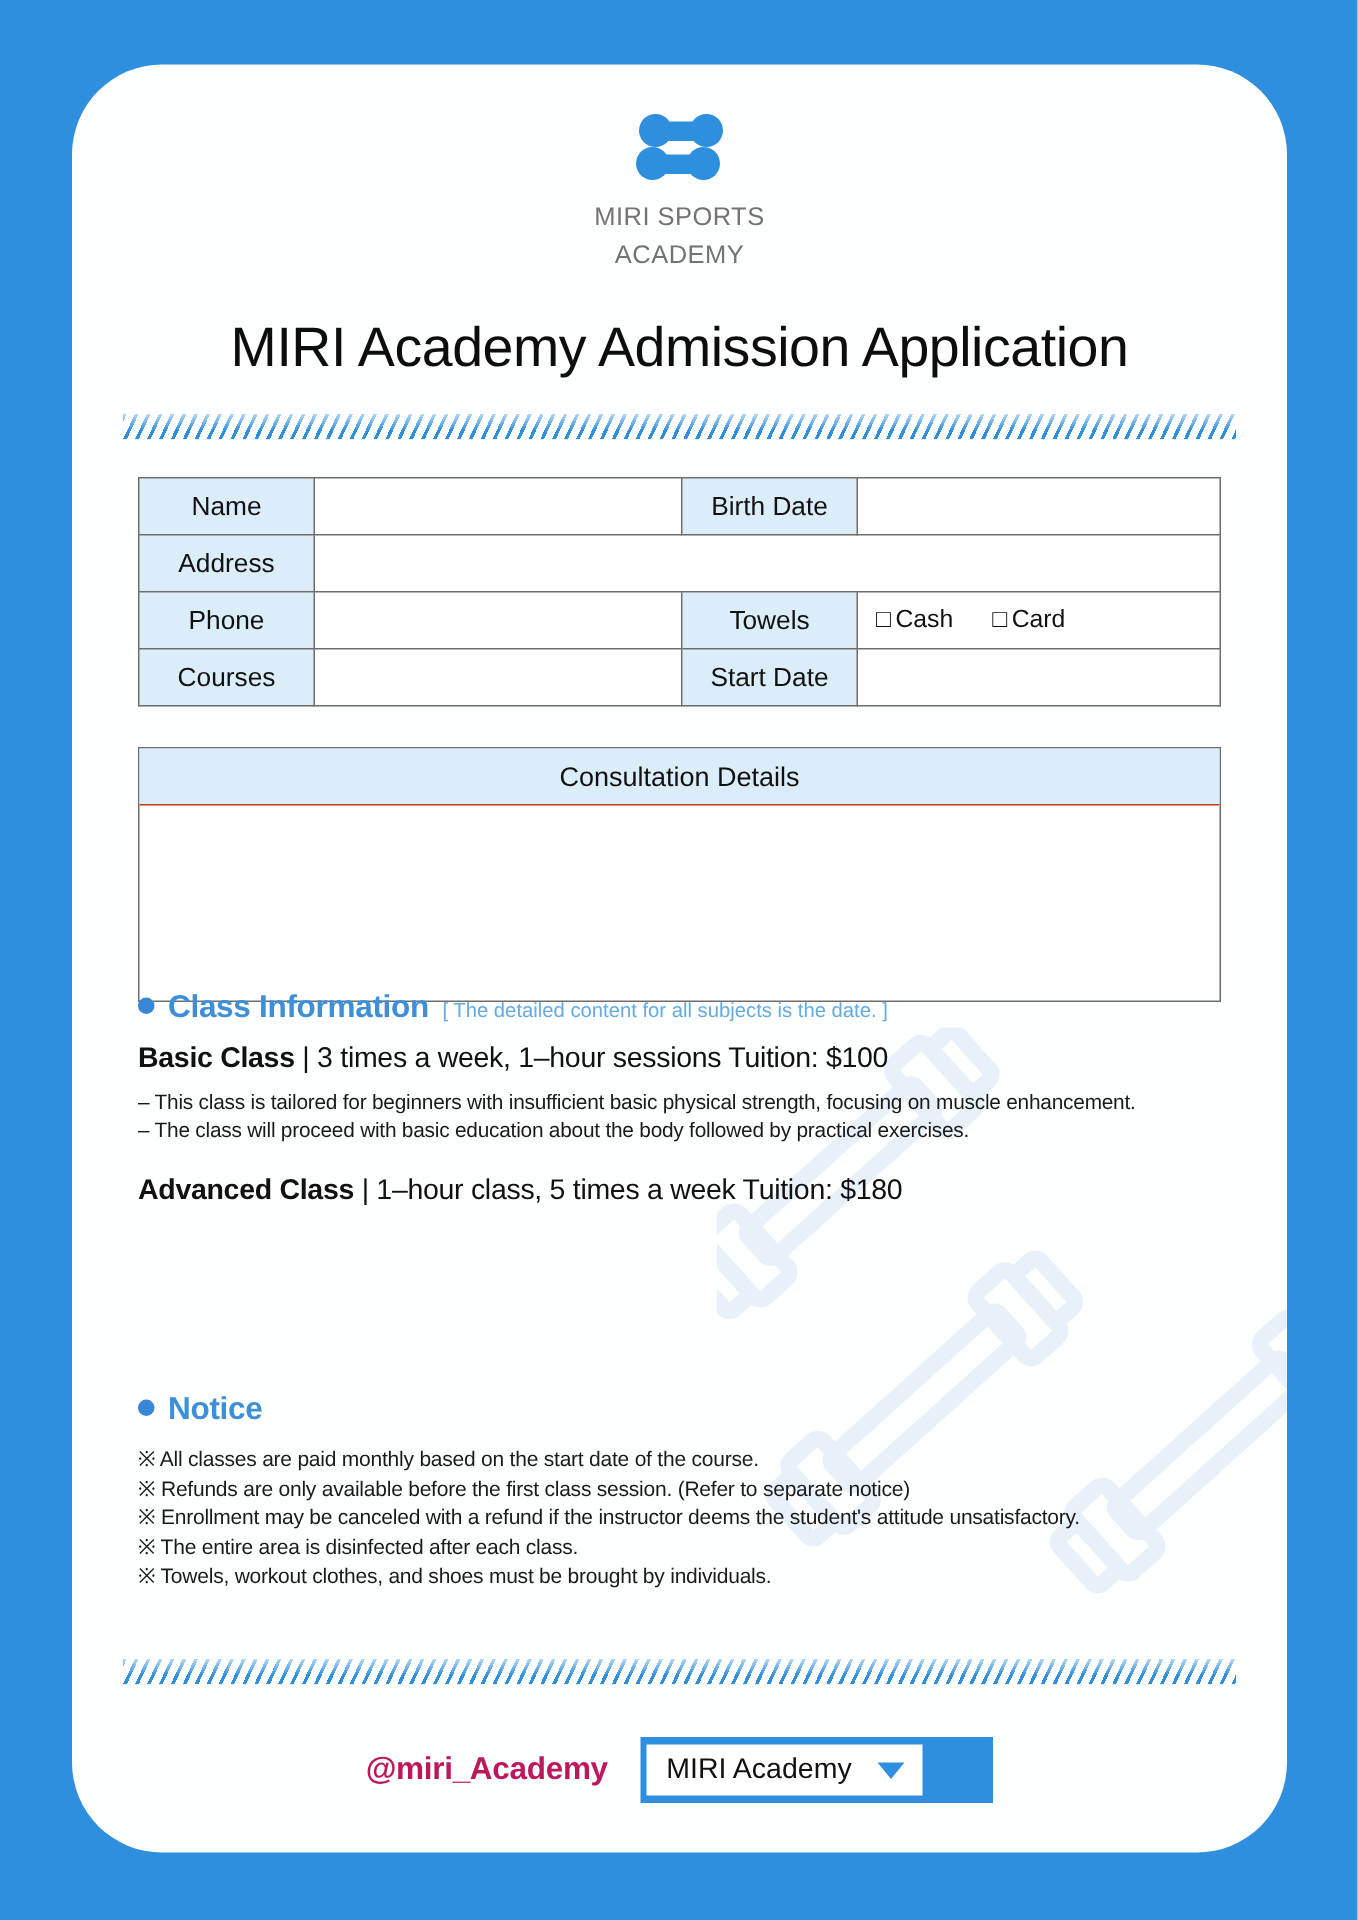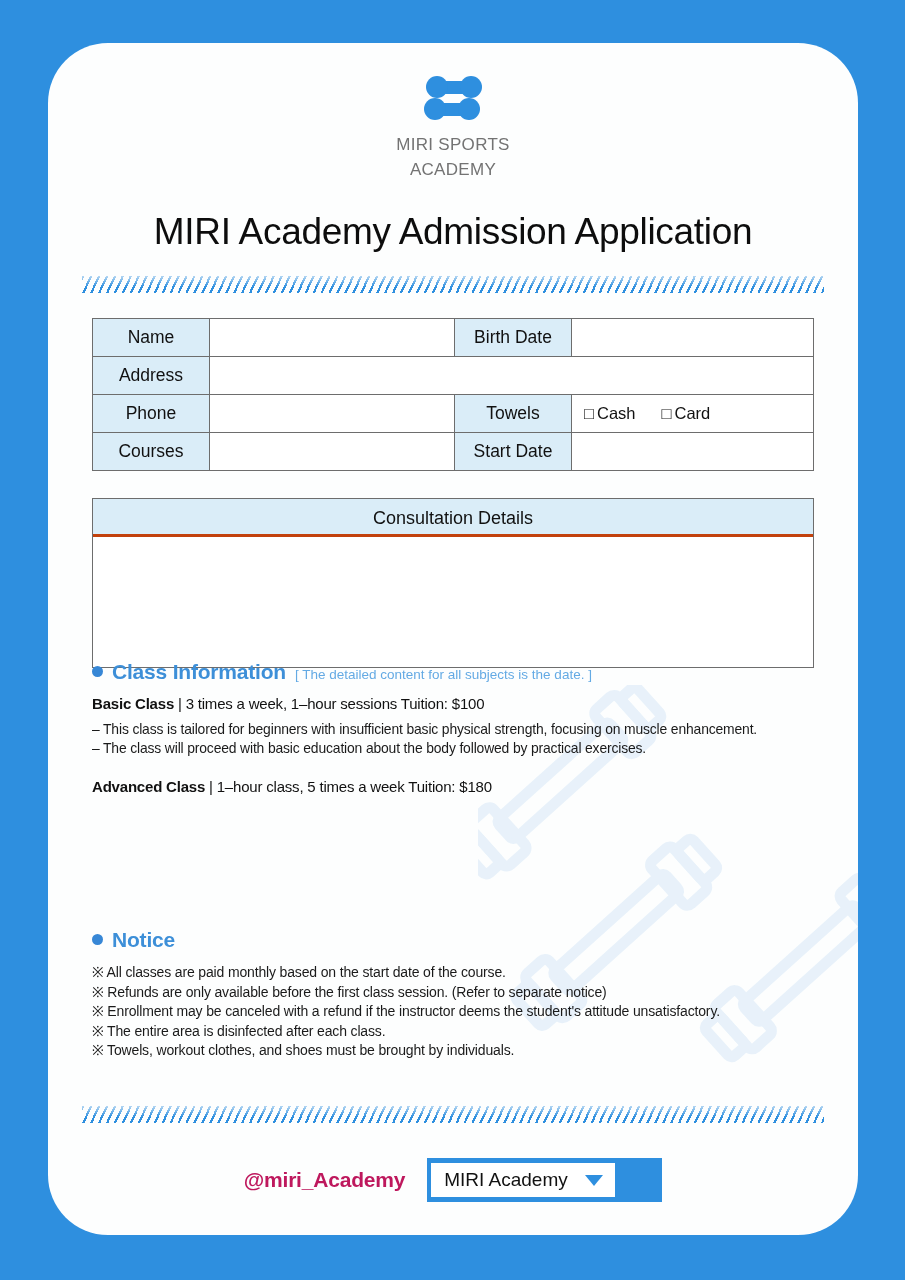--- a/index.html
+++ b/index.html
@@ -113,21 +113,21 @@
   .consult {
     position: absolute;
     left: 44px;
     top: 455px;
     width: 722px;
     border: 1px solid #6d6d6d;
     background: #fff;
   }
   .consult-head {
     background: #daedf8;
-    border-bottom: 3px solid #c2410c;
+    border-bottom: 1px solid #c2410c;
     text-align: center;
     font-size: 18px;
     color: #111;
     height: 38px;
     line-height: 38px;
   }
   .consult-body { height: 130px; }
 
   
   .section { position: absolute; left: 44px; width: 730px; }
@@ -151,21 +151,21 @@
     font-size: 21px;
     font-weight: bold;
     letter-spacing: -0.2px;
   }
   .sec-note {
     color: #64aae4;
     font-size: 13.5px;
   }
 
   .class-line {
-    font-size: 15px;
+    font-size: 19px;
     color: #111;
     margin-bottom: 8px;
     letter-spacing: -0.2px;
   }
   .class-line .nm { font-weight: bold; }
   .bullets { margin-bottom: 0; }
   .bullets li {
     list-style: none;
     font-size: 13.9px;
     color: #1a1a1a;

